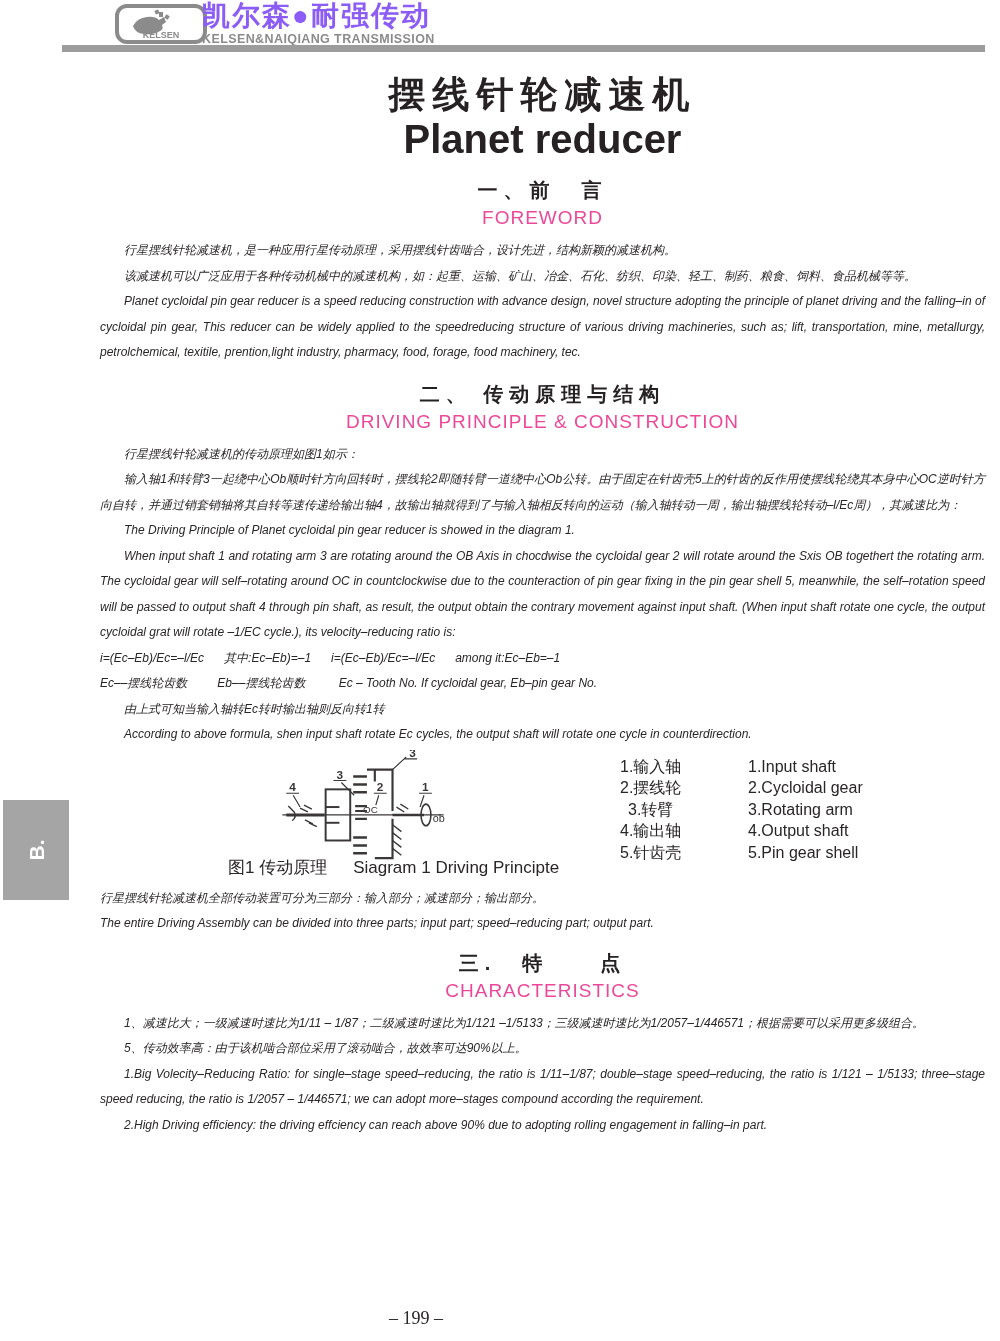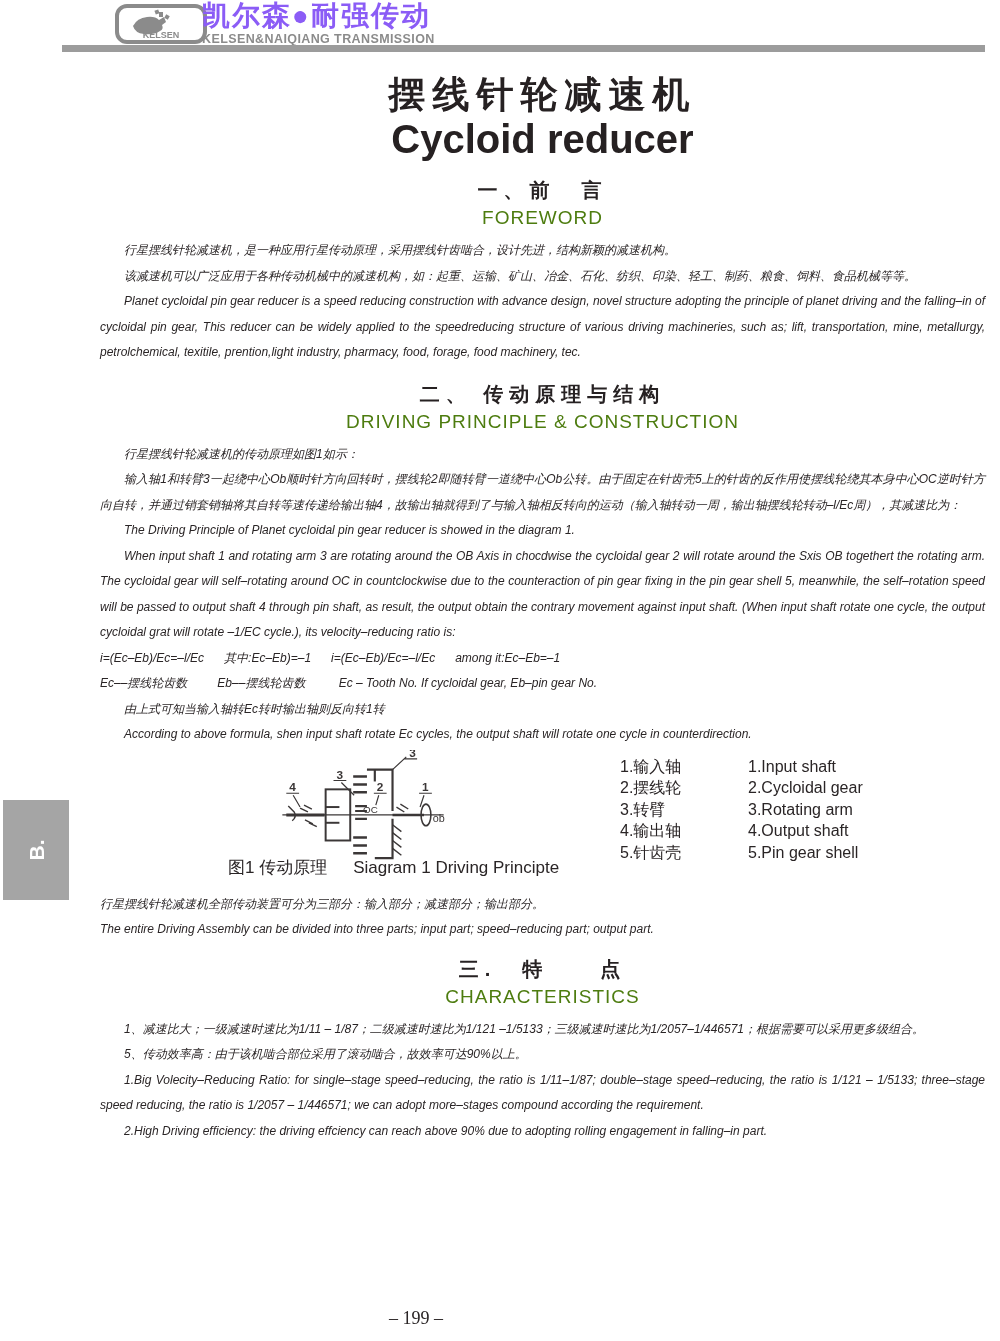--- a/index.html
+++ b/index.html
@@ -21,32 +21,32 @@
     position:absolute;left:3px;top:800px;width:66px;height:100px;background:#a5a5a5;
     display:flex;align-items:center;justify-content:center;
   }
   .side-tab span{transform:rotate(-90deg);color:#ffffff;font-size:21px;font-weight:bold;}
   
   .content{position:absolute;top:52px;left:100px;width:885px;}
   .title-cn{margin-top:22px;text-align:center;font-size:37px;font-weight:bold;letter-spacing:7px;line-height:42px;color:#262122;}
   .title-en{text-align:center;font-size:40px;font-weight:bold;line-height:46px;color:#262122;}
   .sec-head{margin-top:13px;}
   .sec-head .cn{text-align:center;font-size:20px;font-weight:bold;letter-spacing:6px;line-height:30px;color:#262122;}
-  .sec-head .en{text-align:center;font-size:19px;line-height:25px;letter-spacing:1px;color:#4d7c0f;}
+  .sec-head .en{text-align:center;font-size:19px;line-height:25px;letter-spacing:1px;color:#ec4899;}
   .pblock{margin-top:8px;}
   p.bp{margin:0;font-size:12px;line-height:25.5px;text-align:justify;font-style:italic;}
   p.ind{text-indent:2em;}
   p.formula{white-space:pre-wrap;}
   
   .figure-block{position:relative;height:132px;margin-top:4px;}
   .fig-svg{position:absolute;left:180px;top:-2px;}
   .fig-caption{position:absolute;left:128px;top:104px;font-size:17px;}
   .fig-caption .gap{display:inline-block;width:26px;}
   .legend-col{position:absolute;top:4px;font-size:16px;line-height:21.5px;}
-  .legend-cn{left:520px;}
+  .legend-cn{left:520px;text-align:center;}
   .legend-en{left:648px;}
   
   .footer{
     position:absolute;top:1308px;left:0;width:832px;text-align:center;
     font-family:"Liberation Serif","DejaVu Serif",serif;font-size:18px;color:#2a2526;
   }
   svg text{font-family:"Liberation Sans","DejaVu Sans",sans-serif;}
 </style>
 </head>
 <body>
@@ -73,21 +73,21 @@
     <div class="header-rule"></div>
   </div>
 
   <div class="side-tab">
     <span>B.</span>
   </div>
 
   <div class="content">
 
     <div class="title-cn">摆线针轮减速机</div>
-    <div class="title-en">Cycloid reducer</div>
+    <div class="title-en">Planet reducer</div>
 
     <div class="sec-head">
       <div class="cn">一、前　言</div>
       <div class="en">FOREWORD</div>
     </div>
 
     <div class="pblock">
       <p class="bp ind">行星摆线针轮减速机，是一种应用行星传动原理，采用摆线针齿啮合，设计先进，结构新颖的减速机构。</p>
       <p class="bp ind">该减速机可以广泛应用于各种传动机械中的减速机构，如：起重、运输、矿山、冶金、石化、纺织、印染、轻工、制药、粮食、饲料、食品机械等等。</p>
       <p class="bp ind">Planet cycloidal pin gear reducer is a speed reducing construction with advance design, novel structure adopting the principle of planet driving and the falling–in of cycloidal pin gear, This reducer can be widely applied to the speedreducing structure of various driving machineries, such as; lift, transportation, mine, metallurgy, petrolchemical, texitile, prention,light industry, pharmacy, food, forage, food machinery, tec.</p>
@@ -166,21 +166,21 @@
       </div>
       <div class="legend-col legend-en">
         <div>1.Input shaft</div>
         <div>2.Cycloidal gear</div>
         <div>3.Rotating arm</div>
         <div>4.Output shaft</div>
         <div>5.Pin gear shell</div>
       </div>
     </div>
 
-    <div class="pblock" style="margin-top:8px">
+    <div class="pblock" style="margin-top:2px">
       <p class="bp">行星摆线针轮减速机全部传动装置可分为三部分：输入部分；减速部分；输出部分。</p>
       <p class="bp">The entire Driving Assembly can be divided into three parts; input part; speed–reducing part; output part.</p>
     </div>
 
     <div class="sec-head" style="margin-top:11px">
       <div class="cn">三.　特　　点</div>
       <div class="en">CHARACTERISTICS</div>
     </div>
 
     <div class="pblock">

